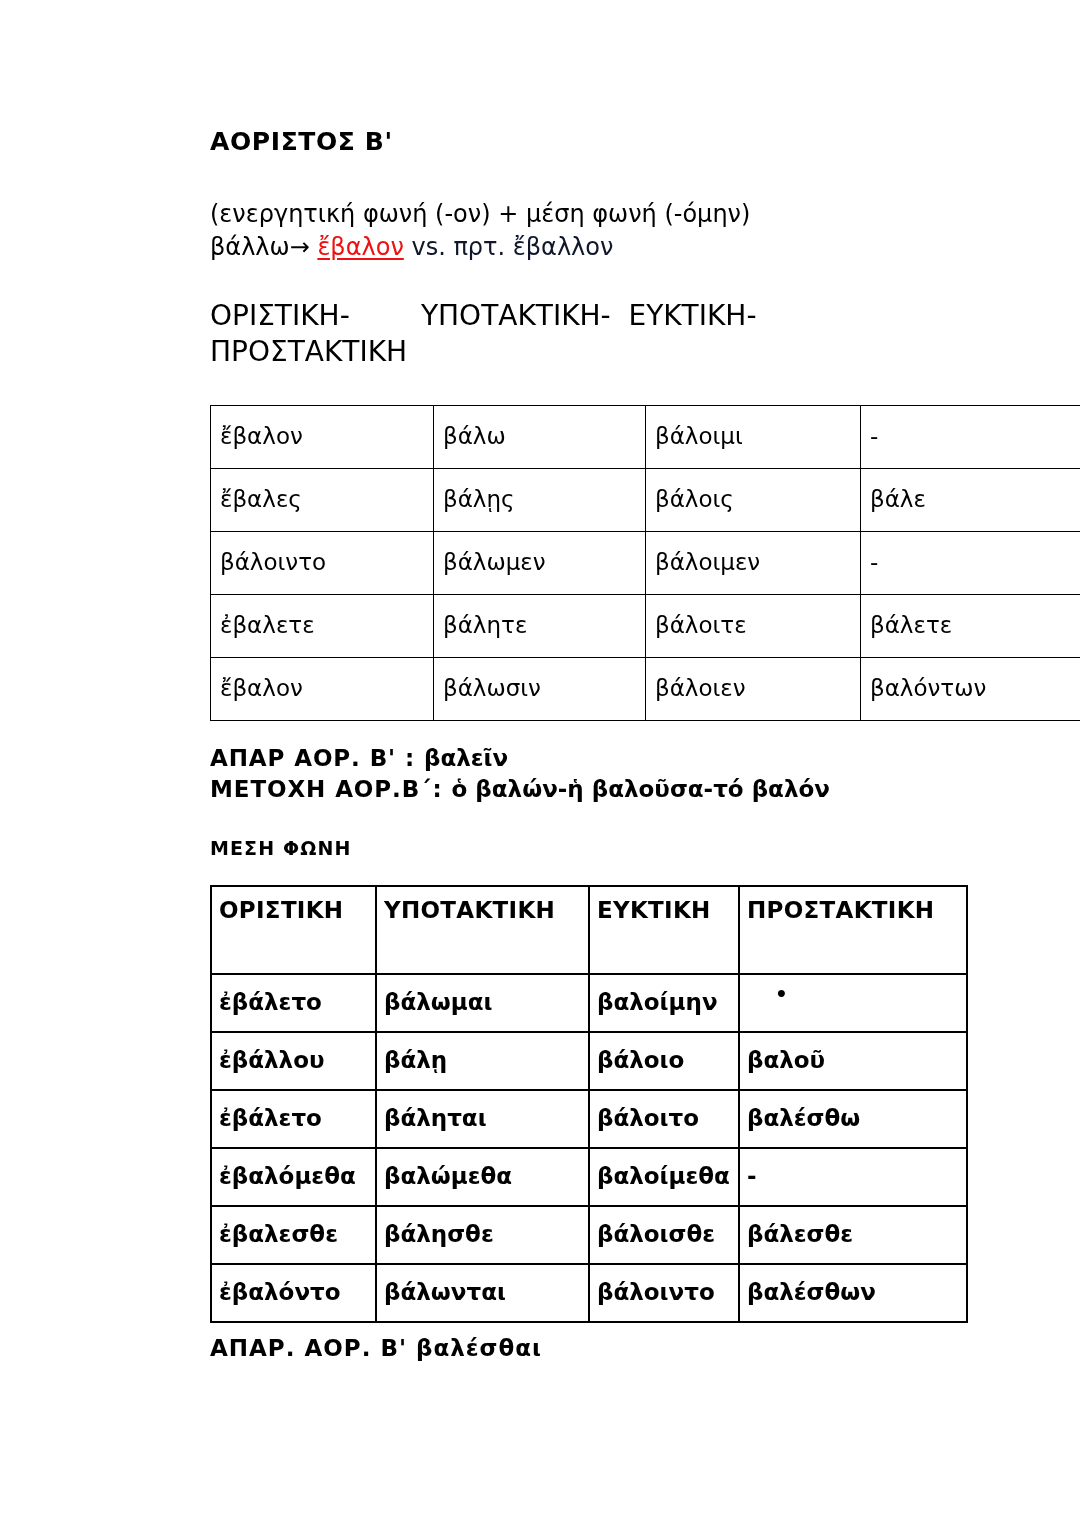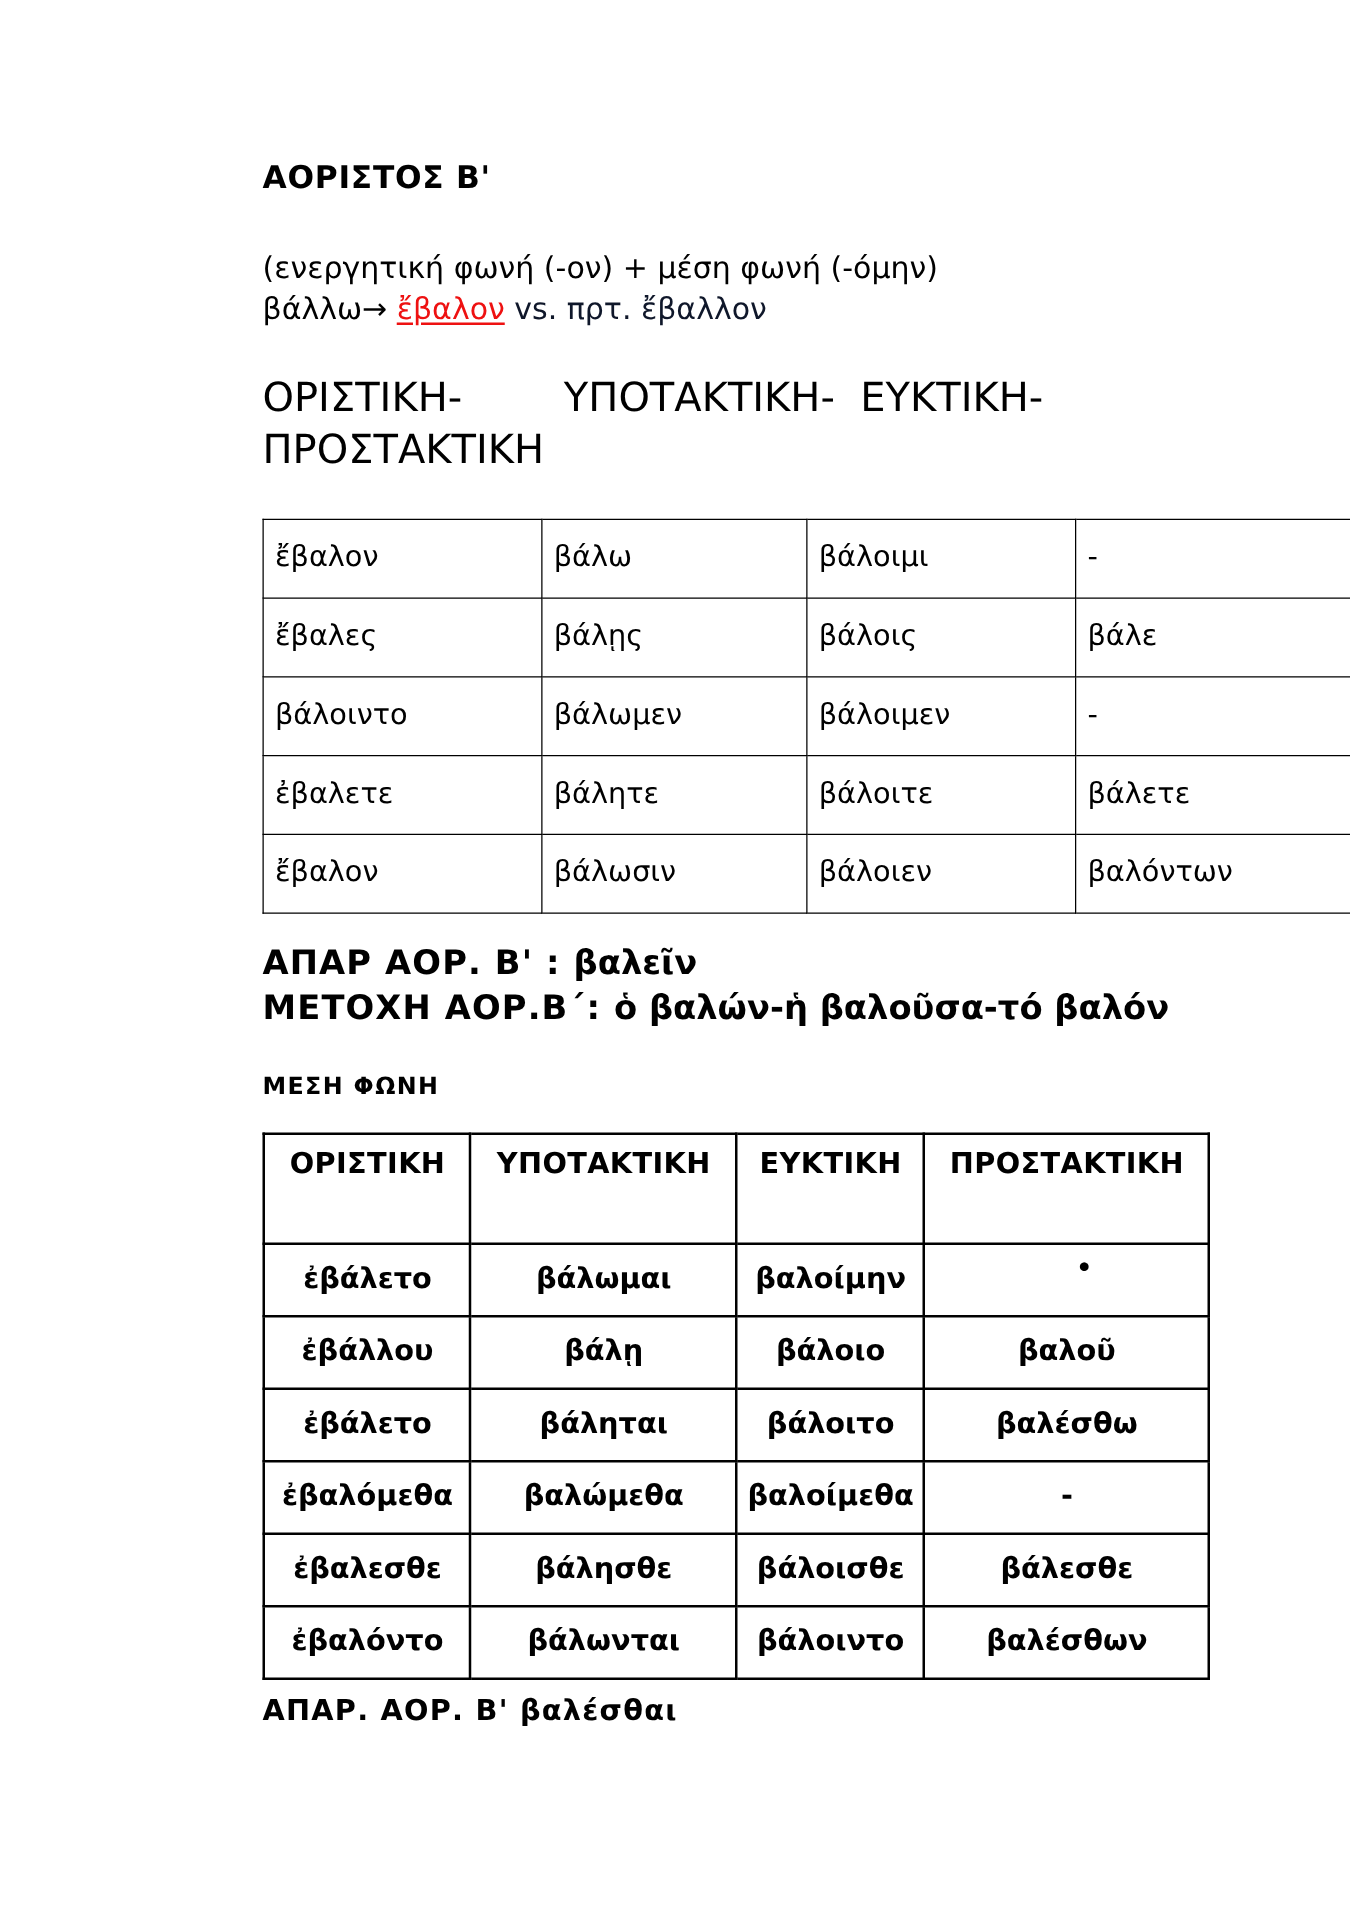--- a/index.html
+++ b/index.html
@@ -54,21 +54,21 @@
   .red-underline {
     color: #ee1111;
     text-decoration: underline;
     text-underline-offset: 3px;
   }
   .arrow {
     font-size: 24px;
   }
 
   .mood-head {
-    font-size: 32px;
+    font-size: 28px;
     line-height: 1.3;
     margin: 0 0 34px 0;
     white-space: pre;
   }
 
   
   .tbl1 {
     border-collapse: collapse;
     width: 820px;
     table-layout: fixed;
@@ -83,21 +83,21 @@
     vertical-align: middle;
     line-height: 1.2;
   }
   .tbl1 .c0 { width: 203px; }
   .tbl1 .c1 { width: 192px; }
   .tbl1 .c2 { width: 195px; }
   .tbl1 .c3 { width: 230px; }
 
   
   .midline {
-    font-size: 27px;
+    font-size: 23px;
     font-weight: bold;
     line-height: 1.35;
     letter-spacing: 0.9px;
     margin: 0;
   }
   .midblock { margin: 0 0 32px 0; }
   .midline .lemma {
     letter-spacing: 0px;
   }
   .sectionlabel {
@@ -113,21 +113,21 @@
     width: 696px;
     table-layout: fixed;
     margin: 0 0 12px 0;
   }
   .tbl2 td, .tbl2 th {
     border: 2px solid #000000;
     padding: 5px 6px 5px 7px;
     font-size: 23px;
     font-weight: bold;
     vertical-align: middle;
-    text-align: center;
+    text-align: left;
     line-height: 1.25;
     height: 46px;
   }
   .tbl2 th {
     height: 72px;
     vertical-align: top;
     padding-top: 9px;
     letter-spacing: 0.3px;
   }
   .tbl2 .h0 { width: 150px; }

